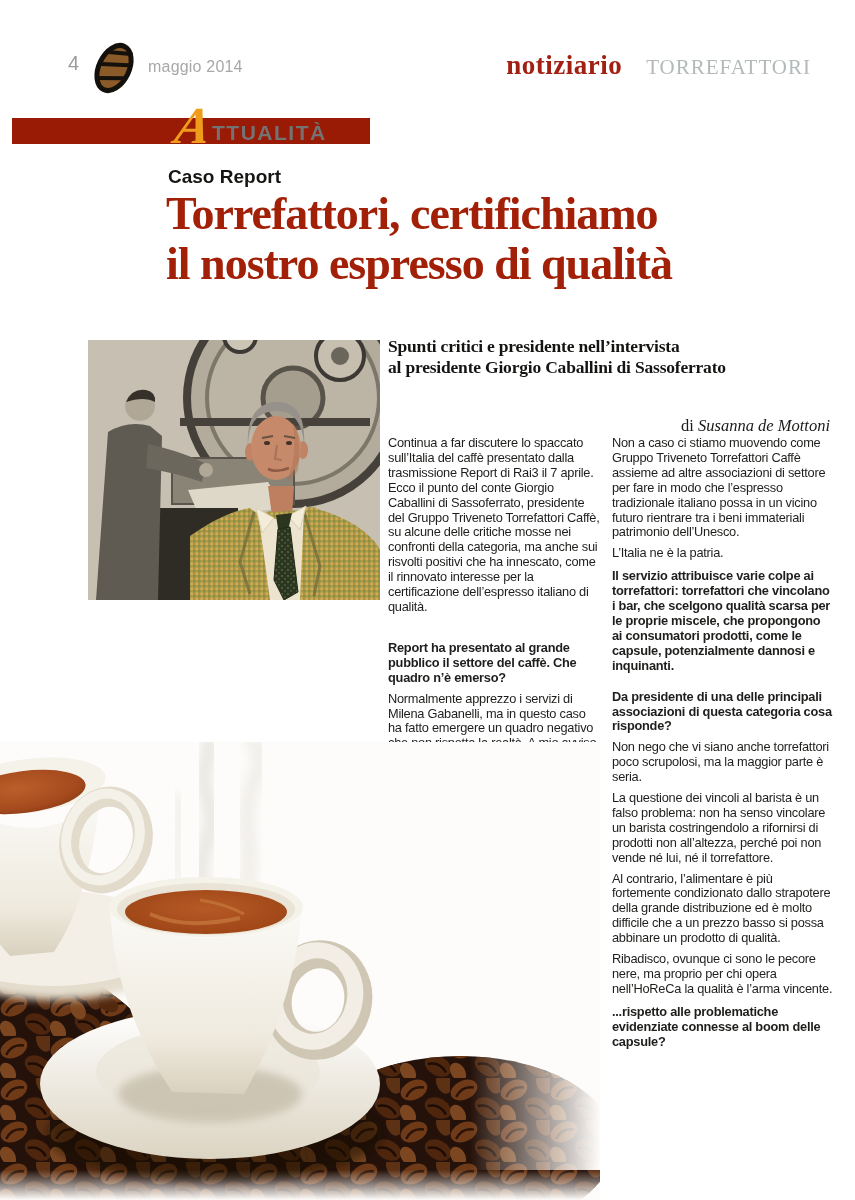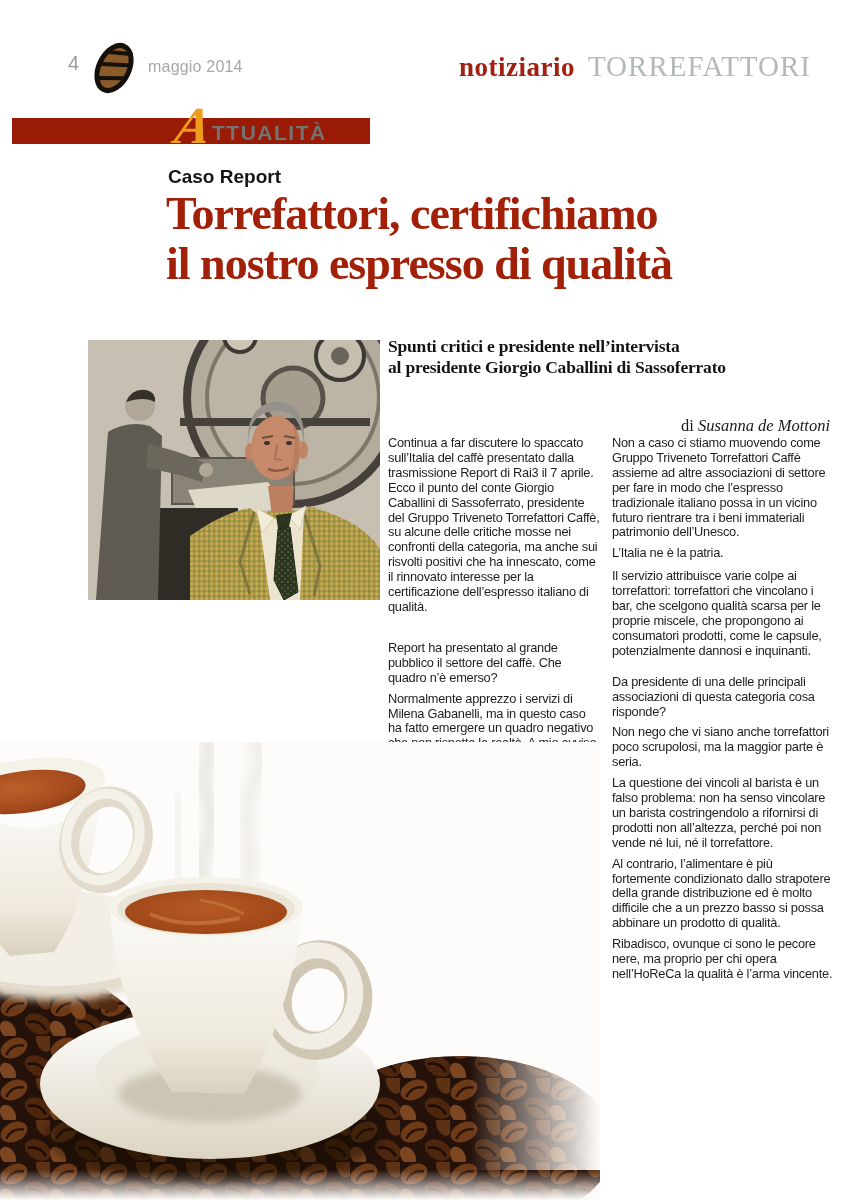--- a/index.html
+++ b/index.html
@@ -10,21 +10,21 @@
     color:#1e1e1c;
   }
   .abs{position:absolute;}
 
   
   .page-number{left:68px;top:52px;font-size:20px;color:#9b9b9b;}
   .bean-logo{left:90px;top:38px;width:48px;height:60px;}
   .issue-date{left:148px;top:58px;font-size:16px;color:#a8a8a8;letter-spacing:.2px;}
   .masthead{right:44px;top:50px;display:flex;align-items:baseline;font-family:"Liberation Serif",serif;}
   .masthead .primary{font-size:27px;font-weight:bold;color:#a22012;letter-spacing:.5px;}
-  .masthead .secondary{font-size:29px;color:#b3b9b9;letter-spacing:1px;margin-left:13px;}
+  .masthead .secondary{font-size:21px;color:#b3b9b9;letter-spacing:1px;margin-left:24px;}
 
   
   .section-bar{left:12px;top:118px;width:358px;height:26px;background:#9a1b05;}
   .section-initial{
     left:176px;top:100px;font-family:"Liberation Serif",serif;
     font-style:italic;font-weight:bold;font-size:52px;line-height:52px;
     color:#ef9c1a;transform:skewX(-10deg);z-index:3;
   }
   .section-rest{
     left:212px;top:121px;font-size:21px;font-weight:bold;color:#737373;
@@ -51,21 +51,21 @@
     left:388px;top:416px;width:442px;text-align:right;
     font-family:"Liberation Serif",serif;font-size:16.5px;color:#1a1a18;
   }
   .byline .author{font-style:italic;}
 
   
   .col{font-size:12.8px;line-height:14.9px;letter-spacing:-.25px;color:#1e1e1c;}
   .col-left{left:388px;top:436px;width:213px;}
   .col-right{left:612px;top:436px;width:221px;}
   .col p{margin:0 0 6px 0;}
-  .col p.q{font-weight:normal;margin-top:8px;}
+  .col p.q{font-weight:bold;margin-top:8px;}
   .col p.q-first{margin-top:26px;}
   .col p.q-tight{margin-top:16px;}
 
   
   .portrait-photo{left:88px;top:340px;width:292px;height:260px;}
   .espresso-photo{left:0;top:742px;width:600px;height:458px;}
 </style>
 </head>
 <body>
 
@@ -178,20 +178,21 @@
 
 <div class="abs col col-right">
   <p>Non a caso ci stiamo muovendo come Gruppo Triveneto Torrefattori Caffè assieme ad altre associazioni di settore per fare in modo che l’espresso tradizionale italiano possa in un vicino futuro rientrare tra i beni immateriali patrimonio dell’Unesco.</p>
   <p>L’Italia ne è la patria.</p>
   <p class="q">Il servizio attribuisce varie colpe ai torrefattori: torrefattori che vincolano i bar, che scelgono qualità scarsa per le proprie miscele, che propongono ai consumatori prodotti, come le capsule, potenzialmente dannosi e inquinanti.</p>
   <p class="q q-tight">Da presidente di una delle principali associazioni di questa categoria cosa risponde?</p>
   <p>Non nego che vi siano anche torrefattori poco scrupolosi, ma la maggior parte è seria.</p>
   <p>La questione dei vincoli al barista è un falso problema: non ha senso vincolare un barista costringendolo a rifornirsi di prodotti non all’altezza, perché poi non vende né lui, né il torrefattore.</p>
   <p>Al contrario, l’alimentare è più fortemente condizionato dallo strapotere della grande distribuzione ed è molto difficile che a un prezzo basso si possa abbinare un prodotto di qualità.</p>
   <p>Ribadisco, ovunque ci sono le pecore nere, ma proprio per chi opera nell’HoReCa la qualità è l’arma vincente.</p>
+  <p class="q">...rispetto alle problematiche evidenziate connesse al boom delle capsule?</p>
 </div>
 
 <svg class="abs espresso-photo" viewBox="0 0 600 458" preserveAspectRatio="none">
   <defs>
     <pattern id="beans" patternUnits="userSpaceOnUse" width="50" height="42">
       <ellipse cx="14" cy="12" rx="14" ry="9.5" fill="#6e3a18" transform="rotate(-25 14 12)"></ellipse>
       <path d="M4,15 Q14,7 24,14" stroke="#2a1206" stroke-width="2.5" fill="none" transform="rotate(-25 14 12)"></path>
       <ellipse cx="38" cy="30" rx="14" ry="9.5" fill="#4e260d" transform="rotate(28 38 30)"></ellipse>
       <path d="M28,33 Q38,25 48,32" stroke="#1d0c04" stroke-width="2.5" fill="none" transform="rotate(28 38 30)"></path>
       <ellipse cx="44" cy="5" rx="11" ry="7.5" fill="#5d3114" transform="rotate(70 44 5)"></ellipse>

